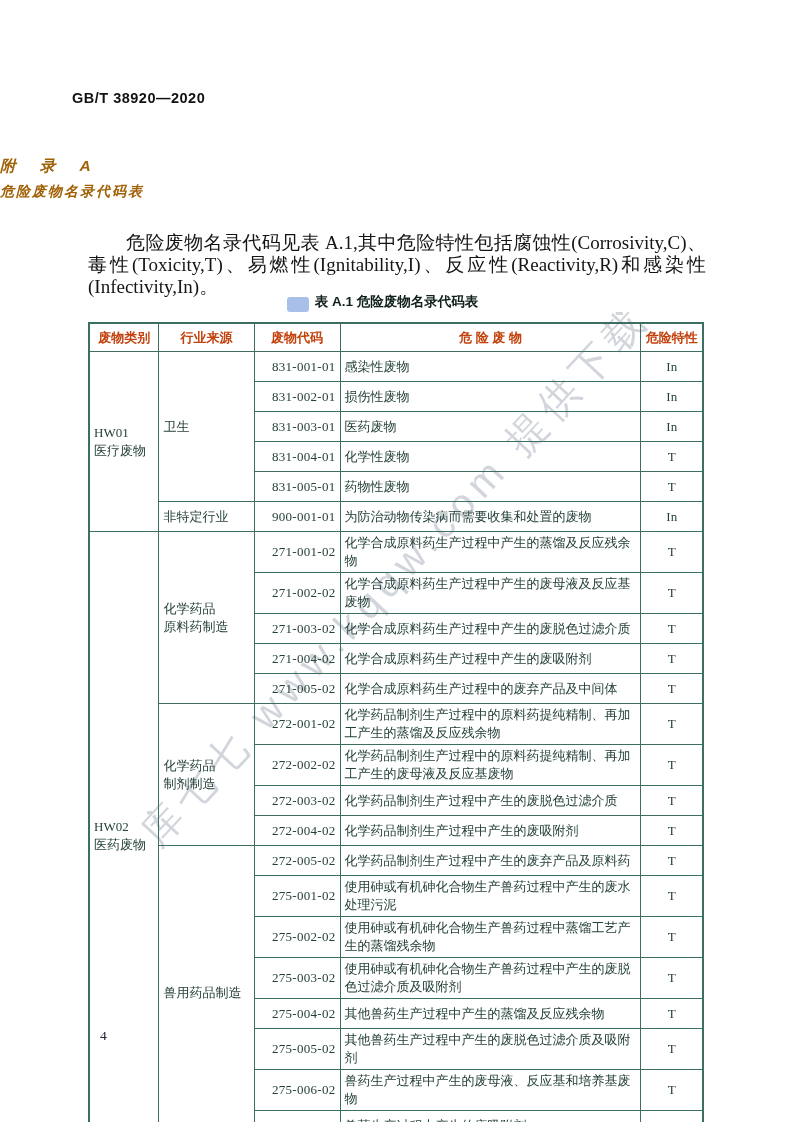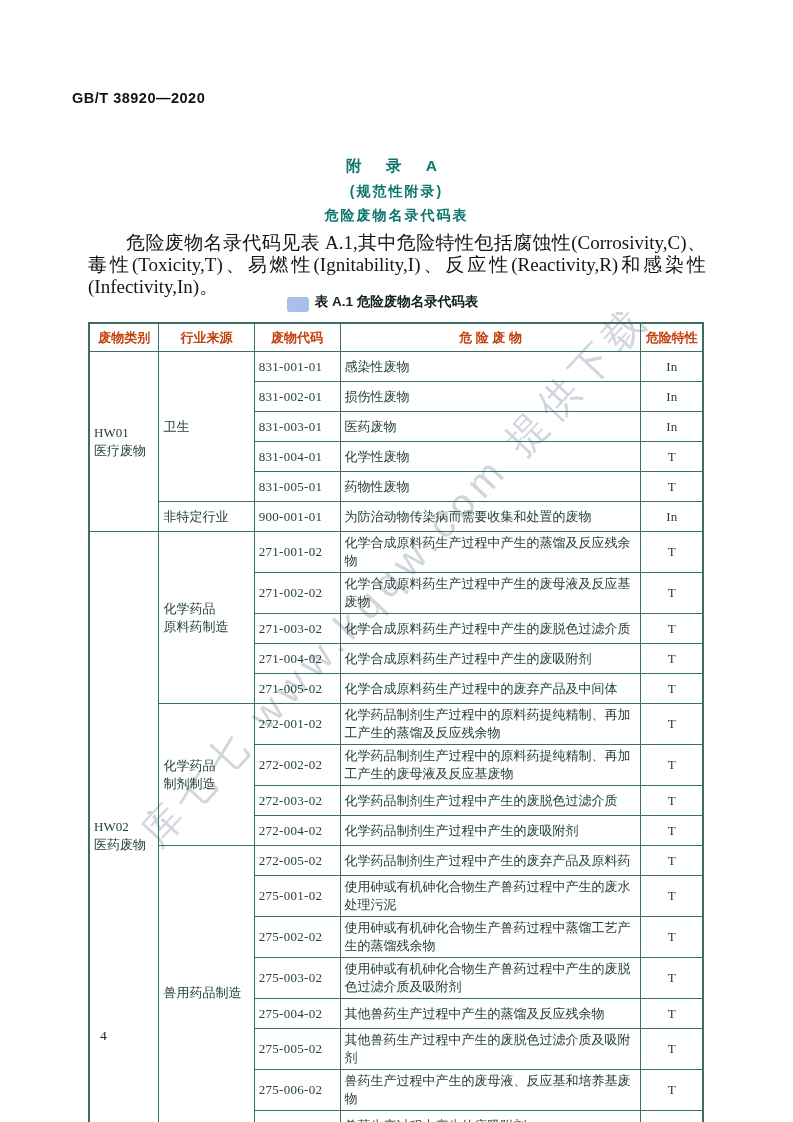--- a/index.html
+++ b/index.html
@@ -13,23 +13,22 @@
     color:#1a1a1a;
   }
   .doc-number {
     position:absolute; left:72px; top:90px;
     font-family:"Liberation Sans","DejaVu Sans",sans-serif;
     font-weight:bold; font-size:14.5px; letter-spacing:0.5px;
     color:#111;
   }
   .title-block {
     position:absolute; left:0; top:153px; width:100%;
-    text-align:center;
-    font-family:"Liberation Sans","DejaVu Sans",sans-serif;
-    font-weight:bold; color:#0f766e;
+    font-family:"Liberation Sans","DejaVu Sans",sans-serif;
+    font-weight:bold; color:#a16207;font-style:italic;
   }
   .title-block .t1 { font-size:15.5px; letter-spacing:10px; line-height:26px; }
   .title-block .t2 { font-size:14px; letter-spacing:2px; line-height:24px; }
   .title-block .t3 { font-size:14px; letter-spacing:2px; line-height:24px; }
   .intro {
     position:absolute; left:88px; top:232px; width:618px;
     font-size:19px; line-height:22px;
     text-align:justify; text-indent:2em;
     color:#141414;
   }
@@ -59,21 +58,21 @@
   }
   table.code-table { border:2px solid #3c6e64; }
   table.code-table th {
     font-family:"Liberation Sans","DejaVu Sans",sans-serif;
     font-weight:bold; font-size:13px;
     height:23px; text-align:center;
     color:#c2410c;
   }
   td.cell { height:25px; line-height:18px; }
   td.category, td.industry { white-space:pre-line; }
-  td.code { text-align:left; font-family:"Liberation Serif","DejaVu Serif",serif; letter-spacing:0.3px; }
+  td.code { text-align:right; font-family:"Liberation Serif","DejaVu Serif",serif; letter-spacing:0.3px; }
   td.waste { text-align:left; padding-left:9px; padding-right:8px; }
   td.hazard { text-align:center; font-family:"Liberation Serif","DejaVu Serif",serif;margin-top:37px; }
   .watermark {
     position:absolute; left:395px; top:575px;
     transform:translate(-50%,-50%) rotate(-47deg);
     font-size:40px; letter-spacing:7px; white-space:nowrap;
     color:rgba(148,158,172,0.42);
     font-family:"Liberation Sans","DejaVu Sans",sans-serif;
     pointer-events:none;
   }
@@ -86,21 +85,20 @@
 <body>
 
 <div class="page">
 
   <div class="watermark">库七七 www.kqqw.com 提供下载</div>
 
   <div class="doc-number">GB/T 38920—2020</div>
 
   <div class="title-block">
     <div class="t1">附 录 A</div>
-    <div class="t2">(规范性附录)</div>
     <div class="t3">危险废物名录代码表</div>
   </div>
 
   <div class="intro">危险废物名录代码见表 A.1,其中危险特性包括腐蚀性(Corrosivity,C)、毒性(Toxicity,T)、易燃性(Ignitability,I)、反应性(Reactivity,R)和感染性(Infectivity,In)。</div>
 
   <div class="caption-logo"></div>
   <div class="table-caption">表 A.1  危险废物名录代码表</div>
 
   <table class="code-table">
     <colgroup>

